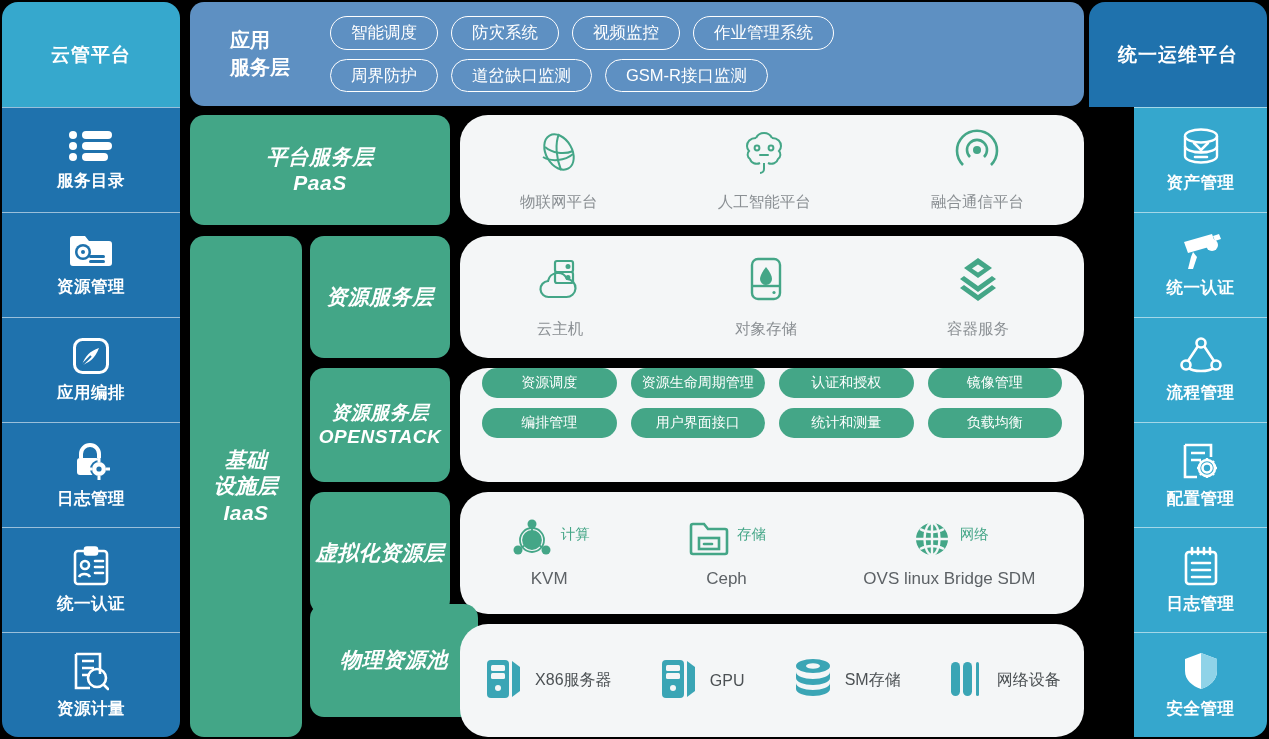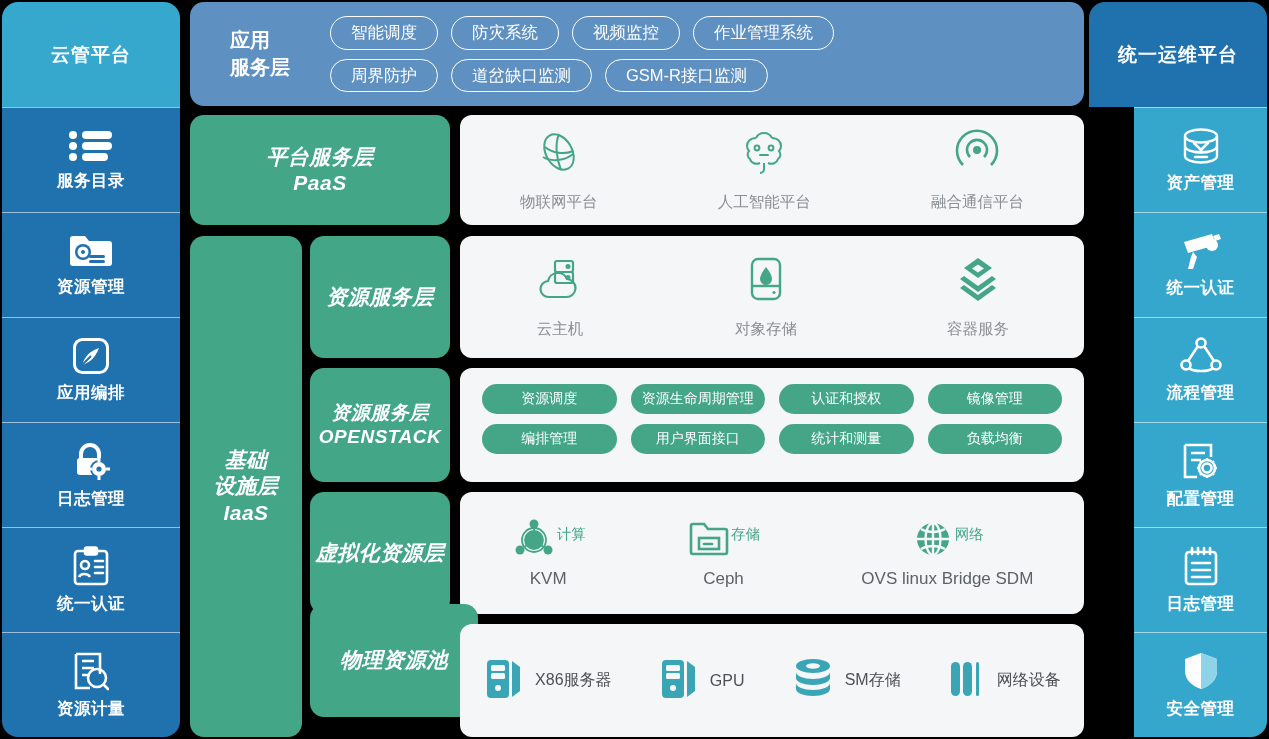--- a/index.html
+++ b/index.html
@@ -104,21 +104,21 @@
     font-size: 21px; font-weight: bold;
     line-height: 1.25;
     letter-spacing: .5px;
     font-style: italic;
   }
   .green-block .sub { font-weight: bold; }
 
   
   .panel {
     background: #f4f6f7;
-    border-radius: 12px;
+    border-radius: 28px;
     display: flex;
     align-items: center;
     justify-content: space-around;
   }
   .panel .cell {
     display: flex; flex-direction: column;
     align-items: center; justify-content: center;
     gap: 12px;
   }
   .panel .cell .cap {
@@ -139,35 +139,35 @@
                   font-size: 19px; }
   #ost-panel    { position:absolute; left:272px; top:366px; width:624px; height:114px; }
 
   #virt-block   { position:absolute; left:122px; top:490px; width:140px; height:122px; }
   #virt-panel   { position:absolute; left:272px; top:490px; width:624px; height:122px; }
 
   #phys-block   { position:absolute; left:122px; top:602px; width:168px; height:113px; }
   #phys-panel   { position:absolute; left:272px; top:622px; width:624px; height:113px; }
 
   
-  #ost-panel { display: block; padding: 16px 22px; }
+  #ost-panel { display: block; padding: 0 22px; }
   .ost-grid { display: grid; grid-template-columns: repeat(4, 1fr); gap: 10px 14px; }
   .ost-pill {
     background: #44a687;
     color: #fff;
     border-radius: 16px;
     font-size: 14px;
     height: 30px;
     display: flex; align-items: center; justify-content: center;
     white-space: nowrap;
   }
 
   
   #virt-panel .cell { gap: 4px; }
-  .virt-top { display: flex; gap: 0; }
+  .virt-top { display: flex; gap: 6px; }
   .virt-tag { color: #44a687; font-size: 14.5px; align-self: flex-start; margin-top: 8px; }
   #virt-panel .cap { color: #5d6266; font-size: 17px; }
 
   
   #phys-panel .cell { flex-direction: row; gap: 10px; }
   #phys-panel .cap { color: #4c5154; font-size: 16px; }
 </style>
 </head>
 <body>
 

